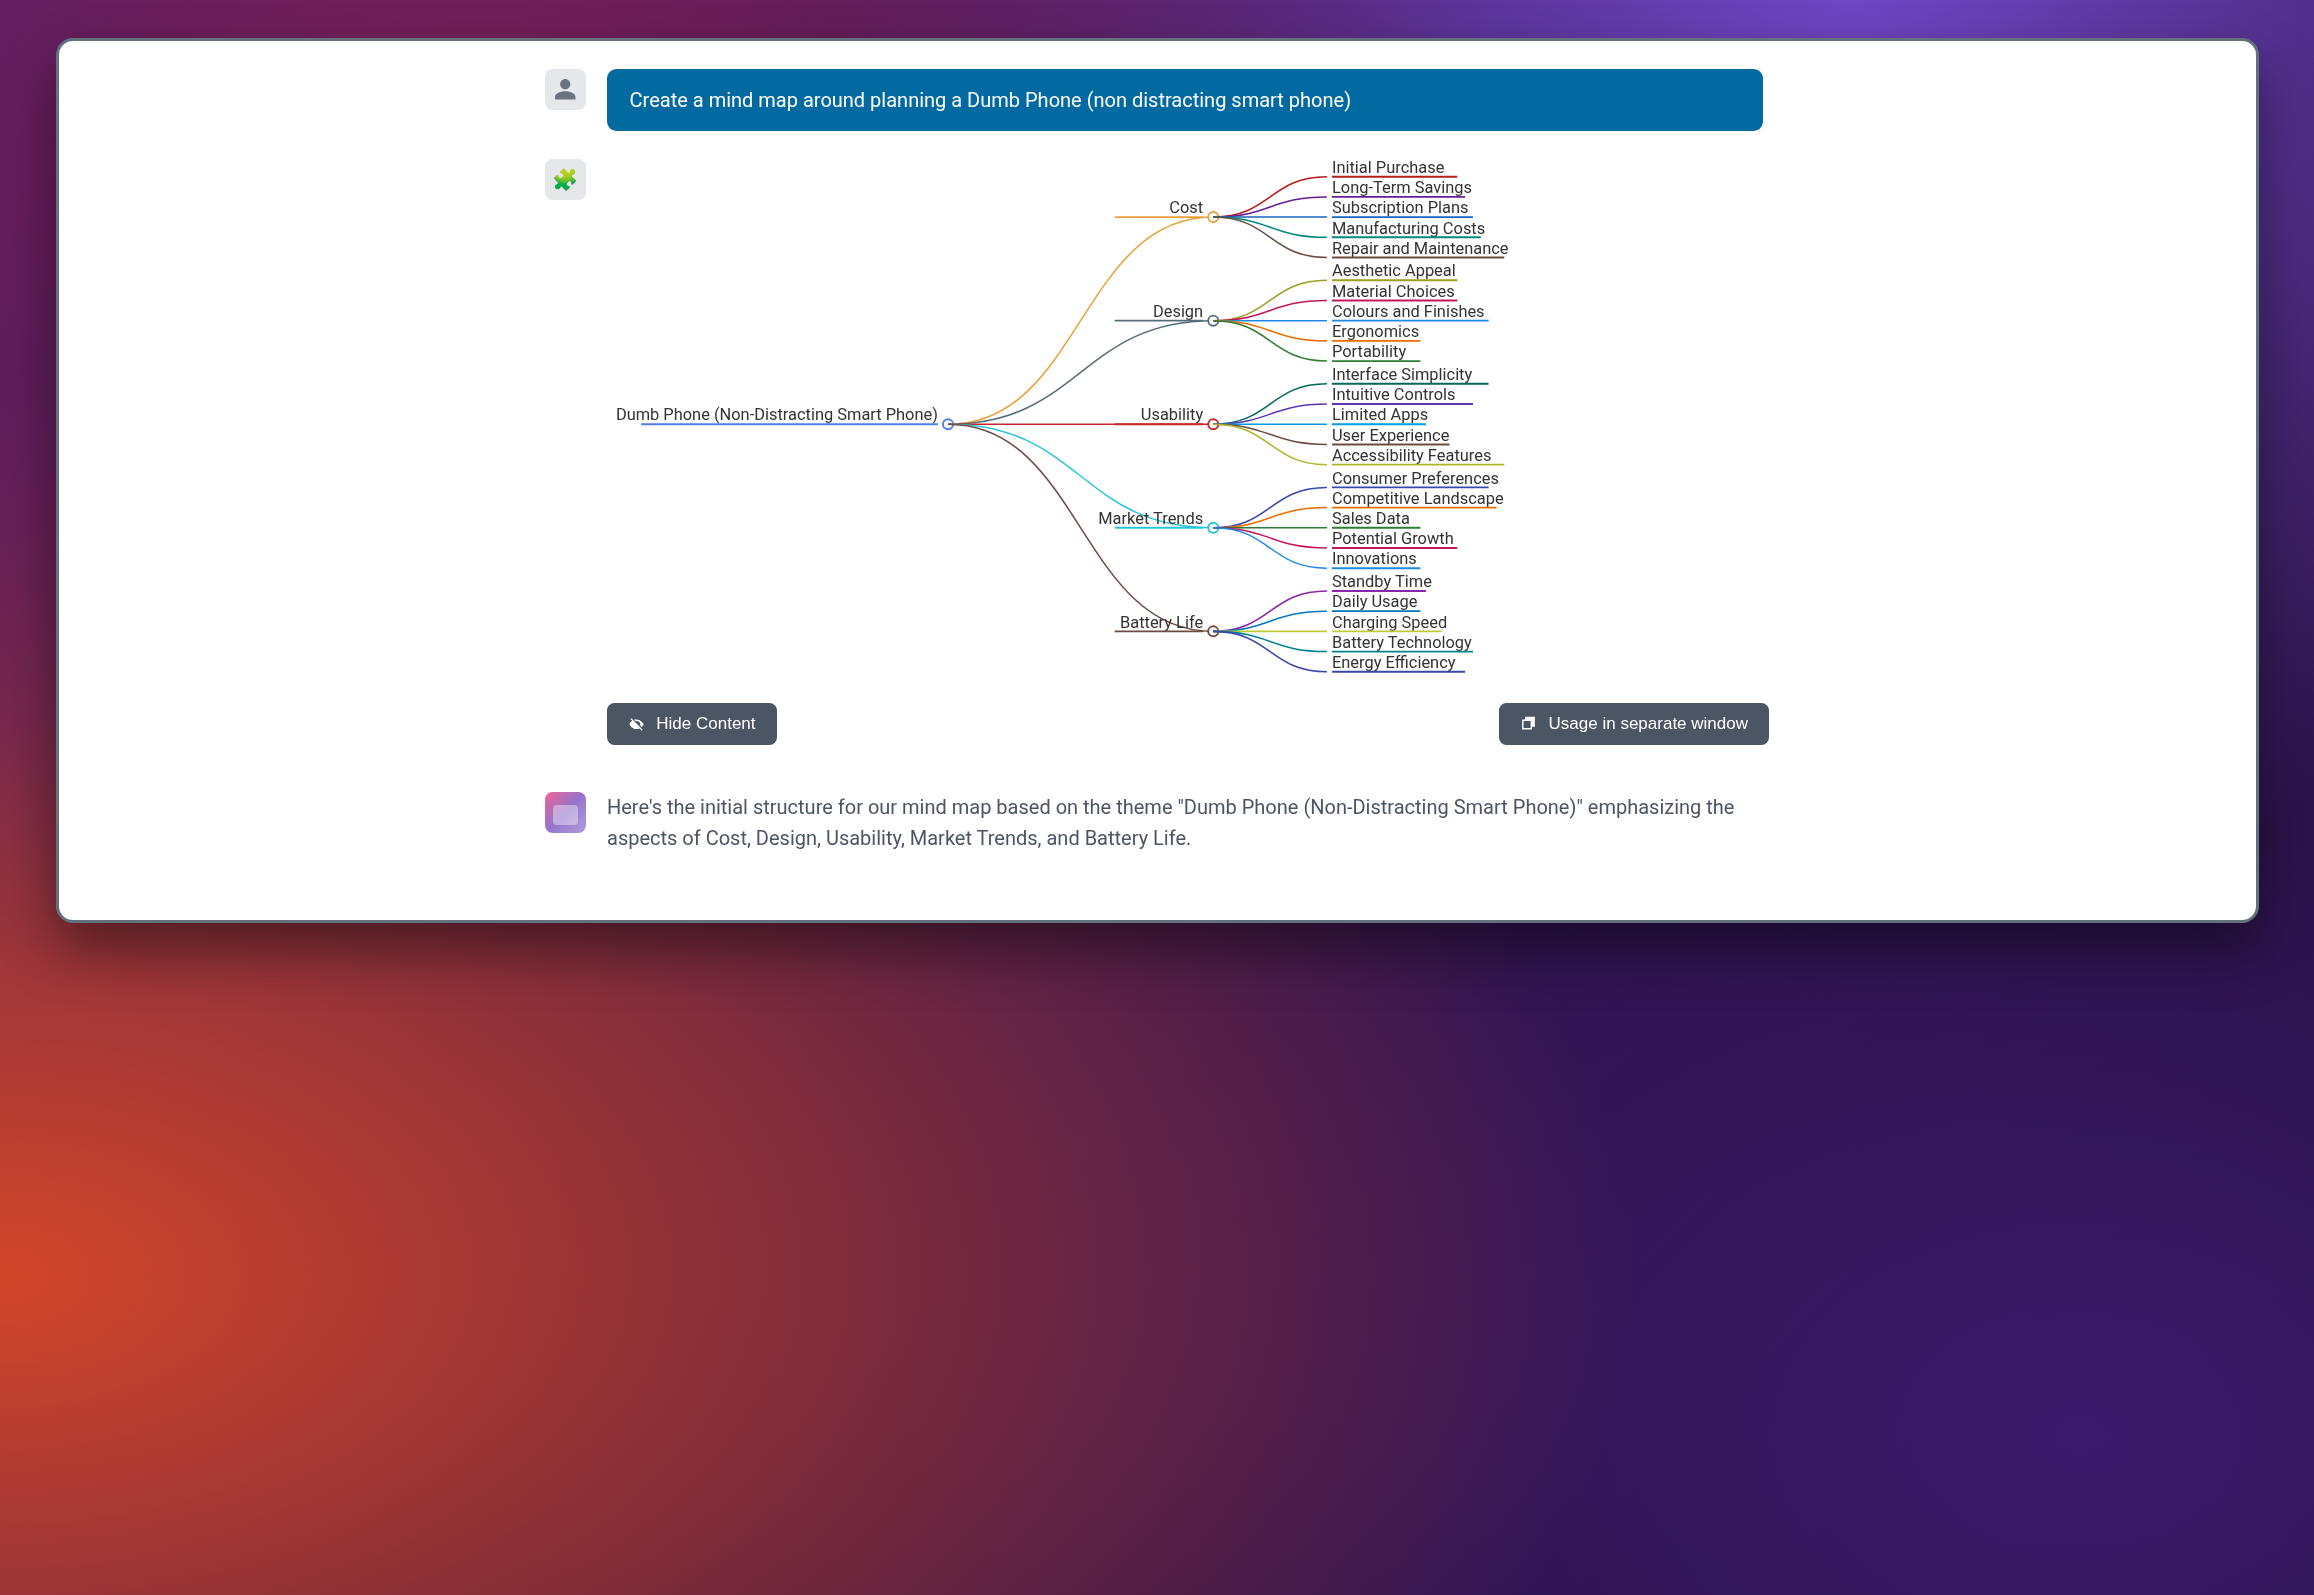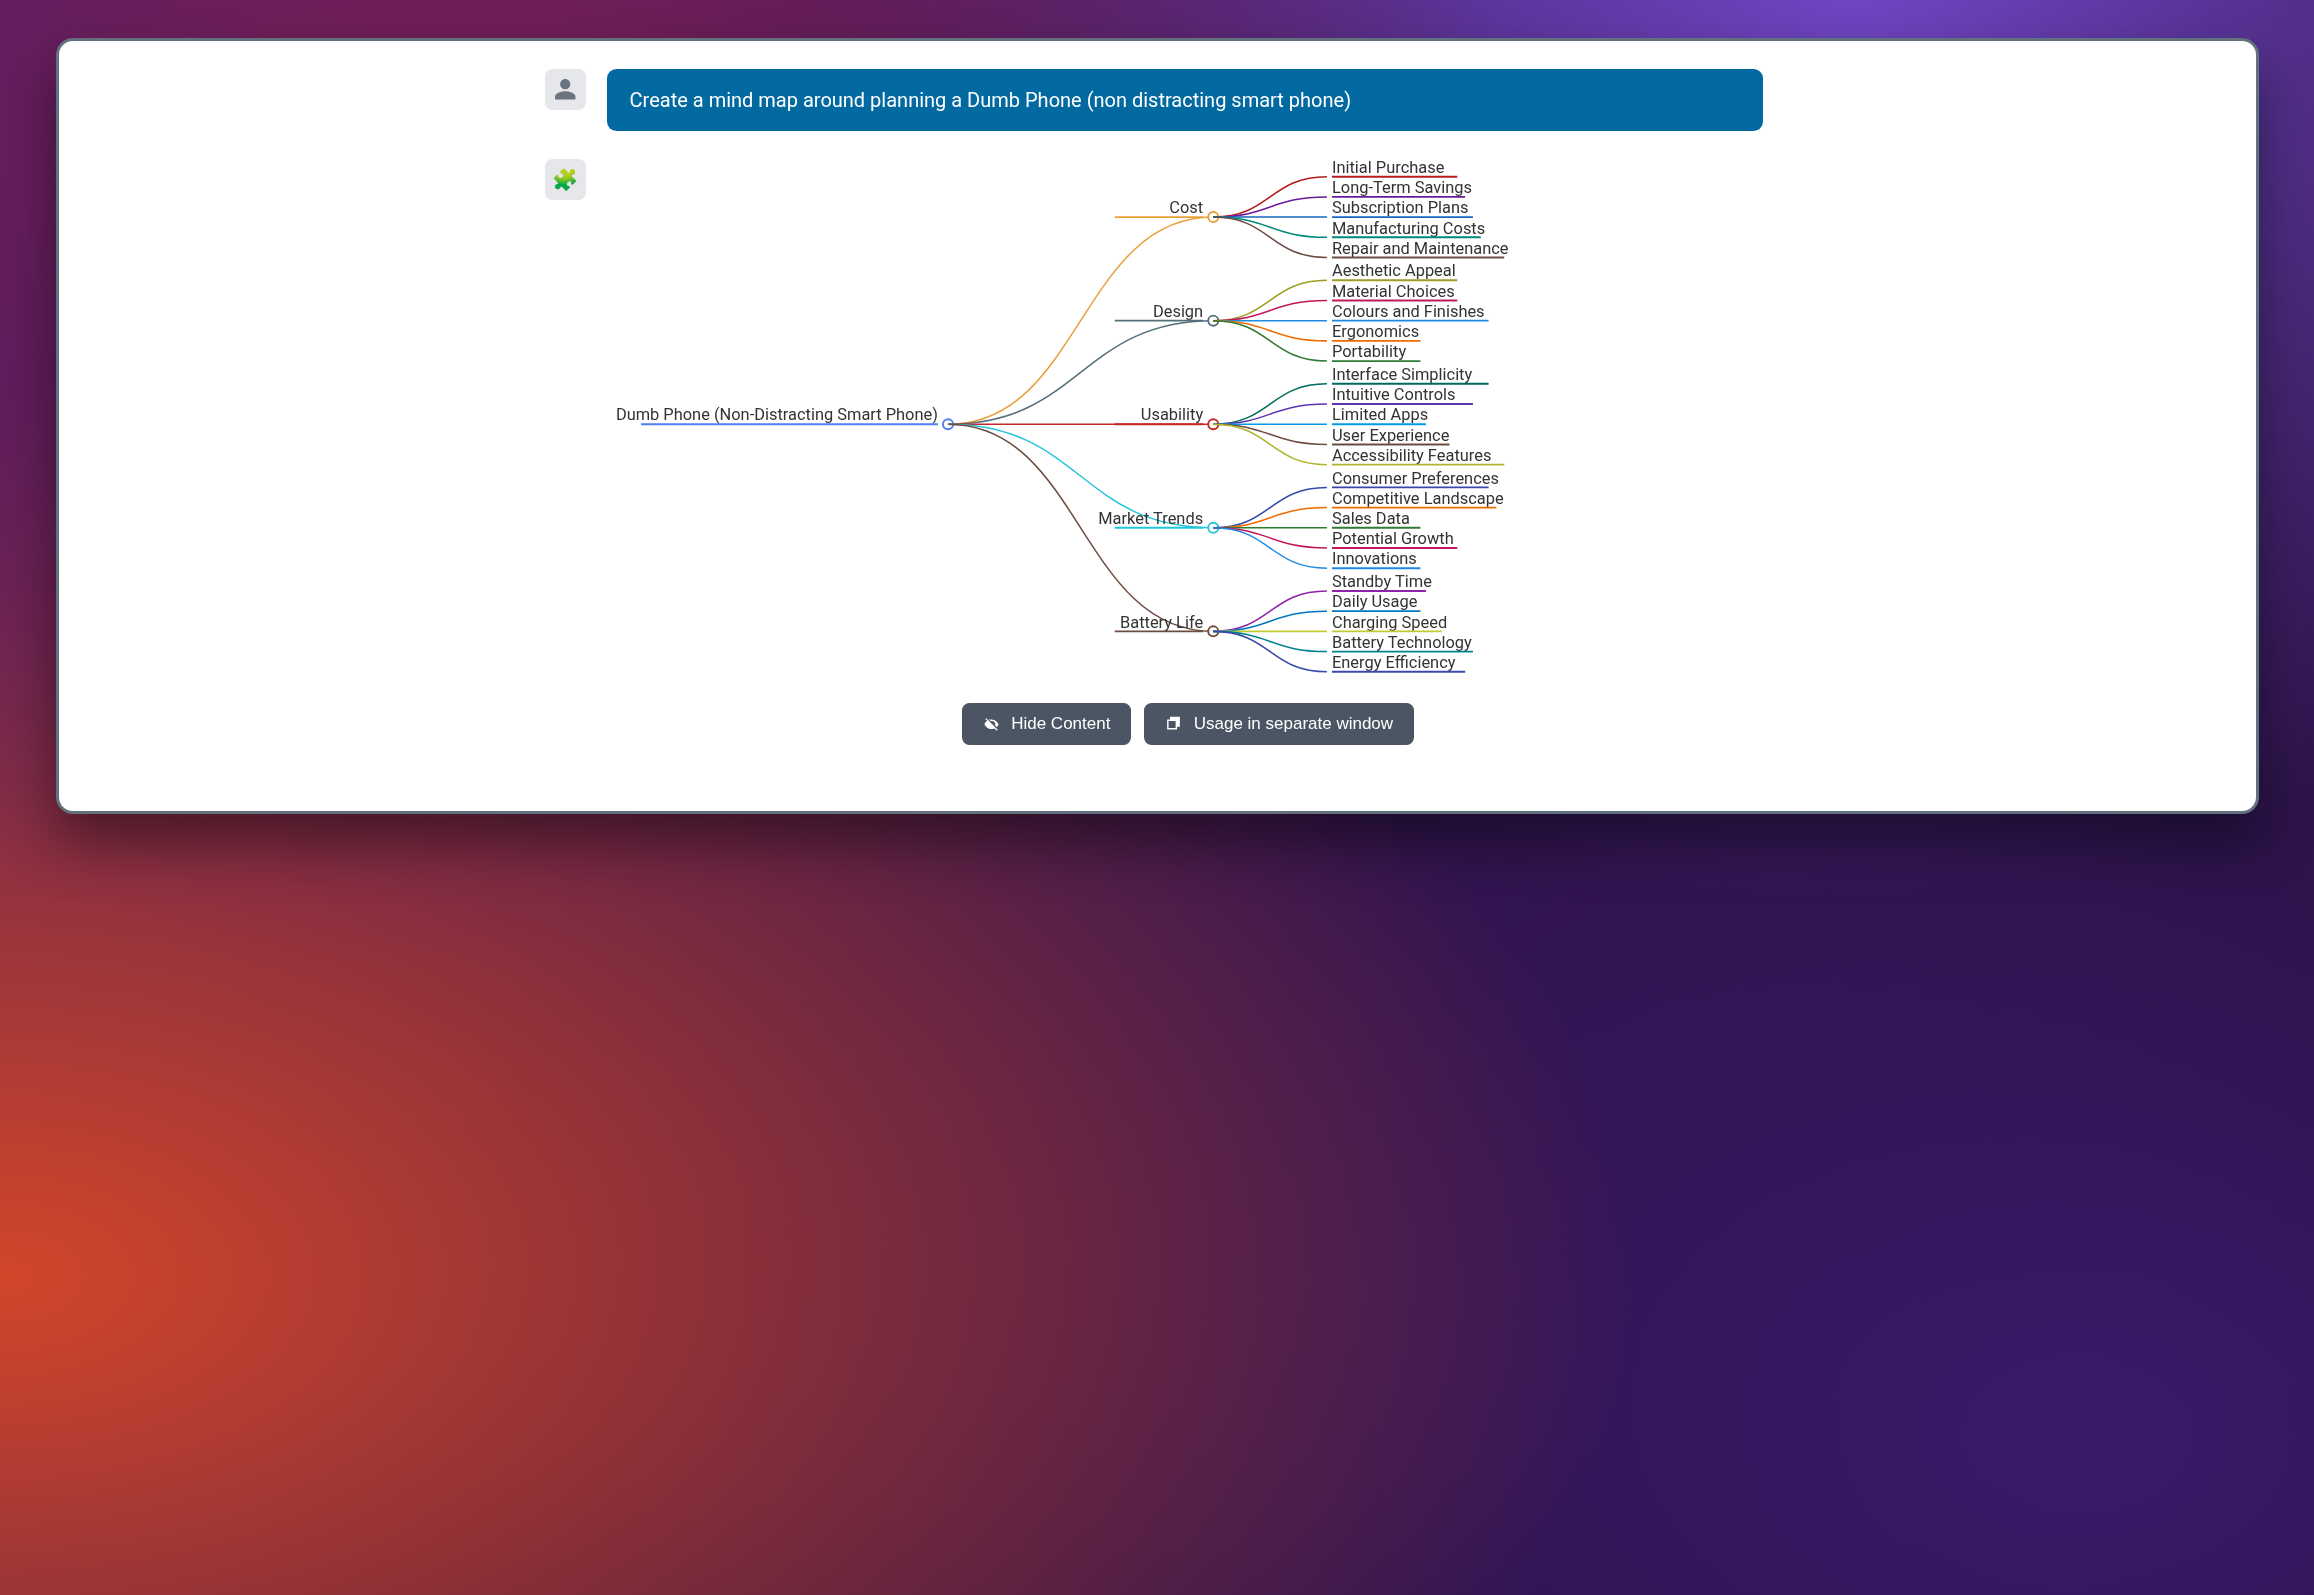--- a/index.html
+++ b/index.html
@@ -83,21 +83,21 @@
     max-width: 1111px;
   }
 
   .tool-block { flex:1; }
   .mindmap-box {
     width: 100%;
     min-height: 377px;
     position: relative;
   }
   .mm-buttons {
-    display:flex; gap:13px; justify-content:center; margin-top:9.4px;
+    display:flex; gap:13px; justify-content:space-between; margin-top:9.4px;
   }
   .btn {
     background:#4b5563; color:#fff; border:none; border-radius:7.5px;
     padding:11.3px 21px; font-size:17px; display:flex; align-items:center; gap:11.3px;
     cursor:pointer;
   }
   .btn svg { width:17px; height:17px; fill:#fff; }
 
   .assistant-text {
     font-size: 20px; line-height:1.55; color:#4b5563; flex:1;
@@ -241,17 +241,21 @@
             <button class="btn">
               <svg viewBox="0 0 24 24">
                   <path d="M4 6h12v12H4z M8 2h12v12h-2V4H8z" fill="none" stroke="#fff" stroke-width="2"></path>
                 </svg>
               <span>Usage in separate window</span>
             </button>
           </div>
         </div>
       </div>
 
+      <div class="msg-row" style="margin-top:47px;">
+        <div class="avatar-img"></div>
+        <div class="assistant-text">Here's the initial structure for our mind map based on the theme "Dumb Phone (Non-Distracting Smart Phone)" emphasizing the aspects of Cost, Design, Usability, Market Trends, and Battery Life.</div>
+      </div>
 
     </div>
   </div>
 </div>
 
 
 </body></html>

